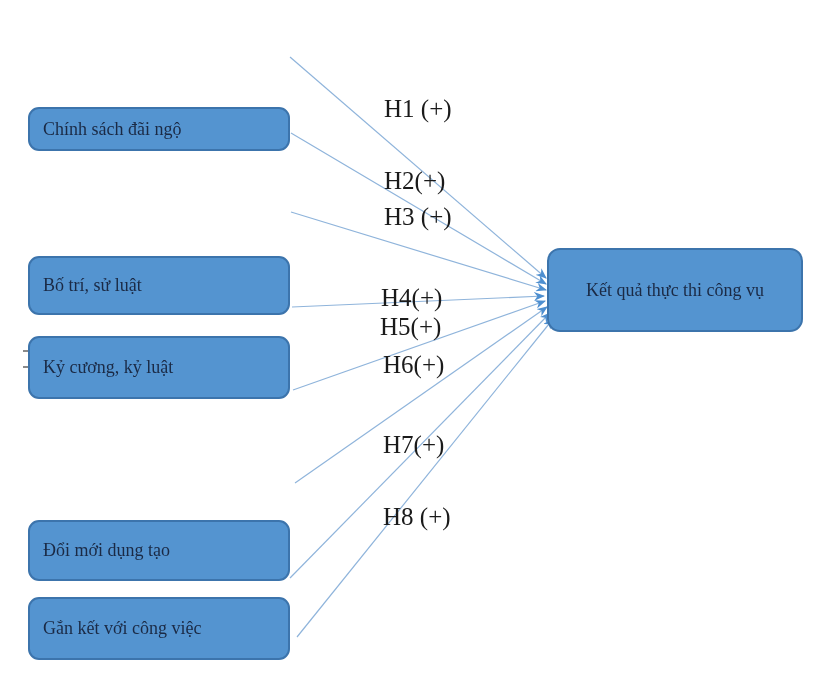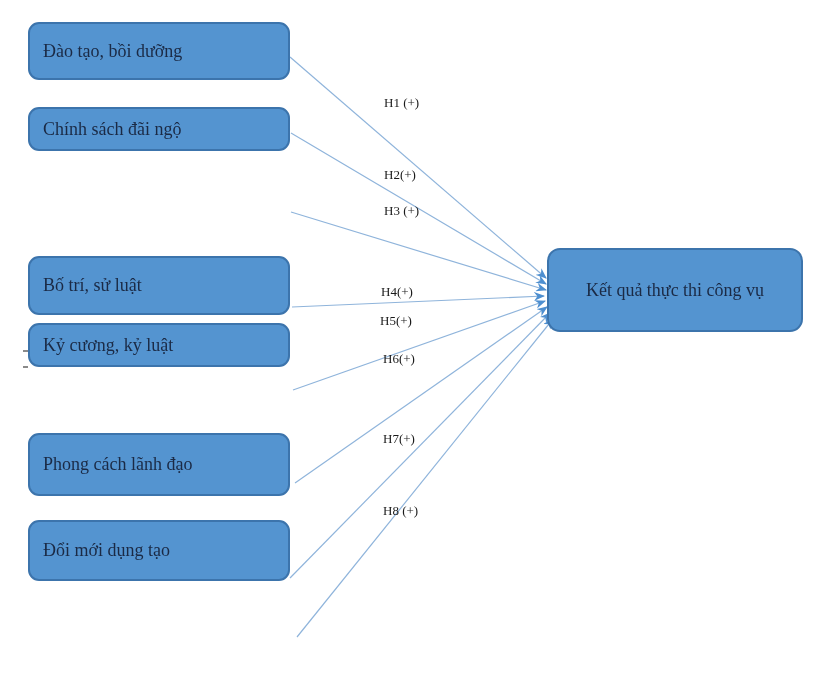--- a/index.html
+++ b/index.html
@@ -33,21 +33,21 @@
     border:2px solid var(--box-border,#3C74AC);
     border-radius:13px;
     box-sizing:border-box;
     display:flex;align-items:center;justify-content:center;
     z-index:2;
     text-align:center;
   }
   .hyp-label{
     position:absolute;
     color:var(--label-text,#1A1A1A);
-    font-size:13px;
+    font-size:25px;
     z-index:3;
     white-space:nowrap;
   }
   .stray-mark{
     position:absolute;left:23px;width:5px;height:2px;
     background:rgba(60,60,60,0.6);
     z-index:2;
   }
 </style>
 </head>
@@ -64,37 +64,34 @@
     <line class="arrow-line" x1="290" y1="57" x2="546" y2="278" marker-end="url(#ah)"></line>
     <line class="arrow-line" x1="291" y1="133" x2="546" y2="284" marker-end="url(#ah)"></line>
     <line class="arrow-line" x1="291" y1="212" x2="546" y2="290" marker-end="url(#ah)"></line>
     <line class="arrow-line" x1="292" y1="307" x2="544" y2="296" marker-end="url(#ah)"></line>
     <line class="arrow-line" x1="293" y1="390" x2="545" y2="301" marker-end="url(#ah)"></line>
     <line class="arrow-line" x1="295" y1="483" x2="547" y2="307" marker-end="url(#ah)"></line>
     <line class="arrow-line" x1="290" y1="578" x2="550" y2="313" marker-end="url(#ah)"></line>
     <line class="arrow-line" x1="297" y1="637" x2="553" y2="319" marker-end="url(#ah)"></line>
   </svg>
 
-  <div class="factor-box" style="top:22px;height:58px">
-      <span>Đào tạo, bồi dưỡng</span>
-    </div>
   <div class="factor-box" style="top:107px;height:44px">
       <span>Chính sách đãi ngộ</span>
     </div>
   <div class="factor-box" style="top:256px;height:59px">
       <span>Bố trí, sử luật</span>
     </div>
-  <div class="factor-box" style="top:323px;height:44px">
+  <div class="factor-box" style="top:336px;height:63px">
       <span>Kỷ cương, kỷ luật</span>
-    </div>
-  <div class="factor-box" style="top:433px;height:63px">
-      <span>Phong cách lãnh đạo</span>
     </div>
   <div class="factor-box" style="top:520px;height:61px">
       <span>Đổi mới dụng tạo</span>
+    </div>
+  <div class="factor-box" style="top:597px;height:63px">
+      <span>Gắn kết với công việc</span>
     </div>
 
   <div class="target-box">
     <span>Kết quả thực thi công vụ</span>
   </div>
 
   <div class="hyp-label" style="left:384px;top:95px">H1 (+)</div>
   <div class="hyp-label" style="left:384px;top:167px">H2(+)</div>
   <div class="hyp-label" style="left:384px;top:203px">H3 (+)</div>
   <div class="hyp-label" style="left:381px;top:284px">H4(+)</div>

